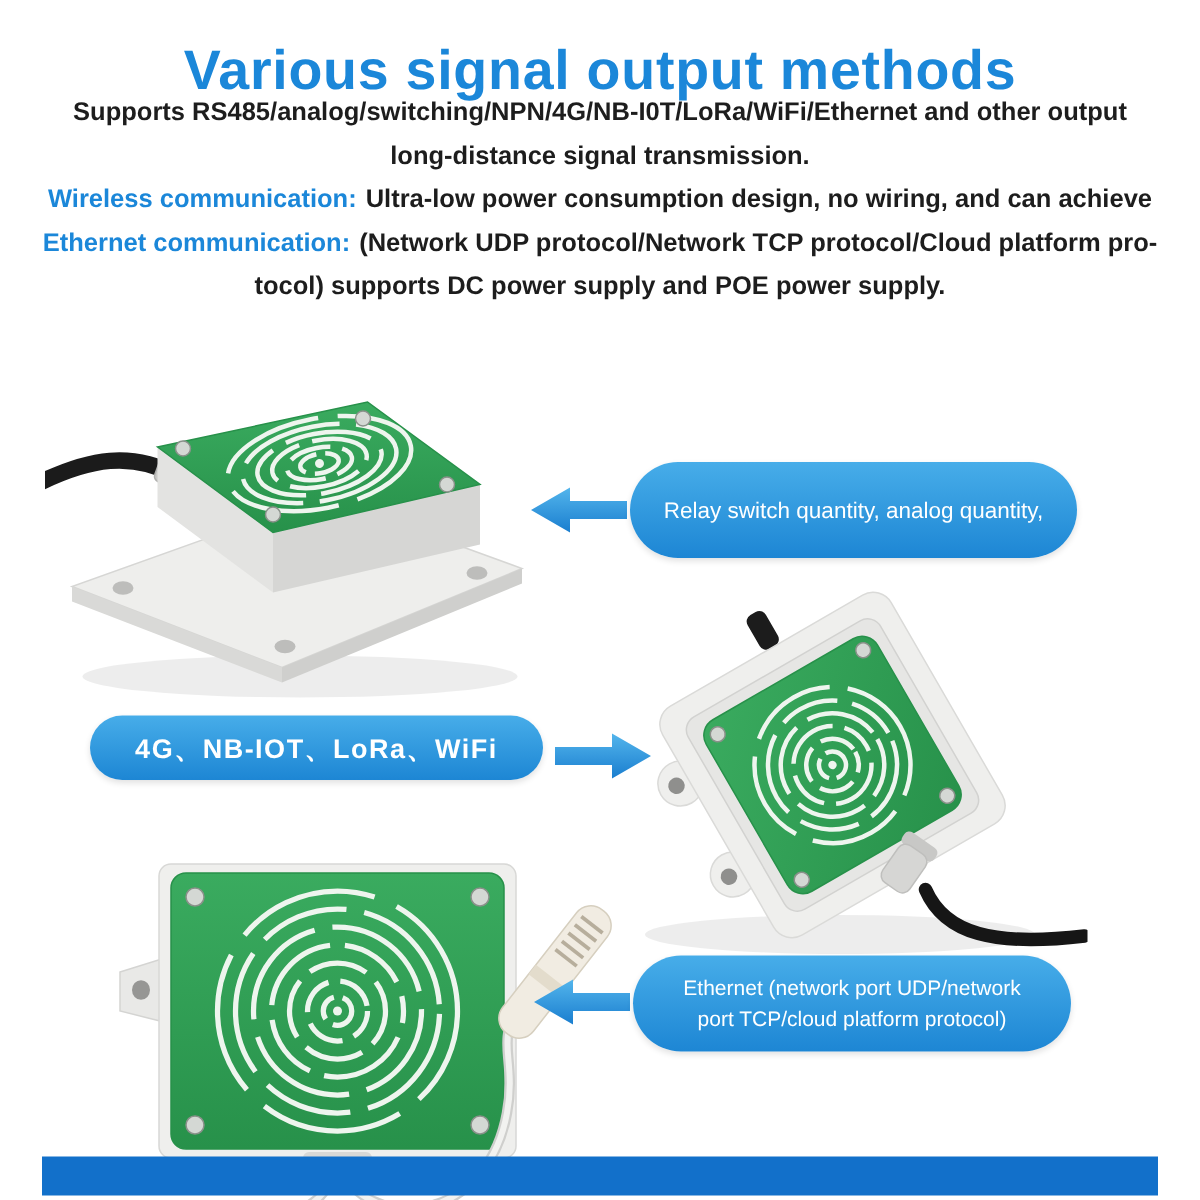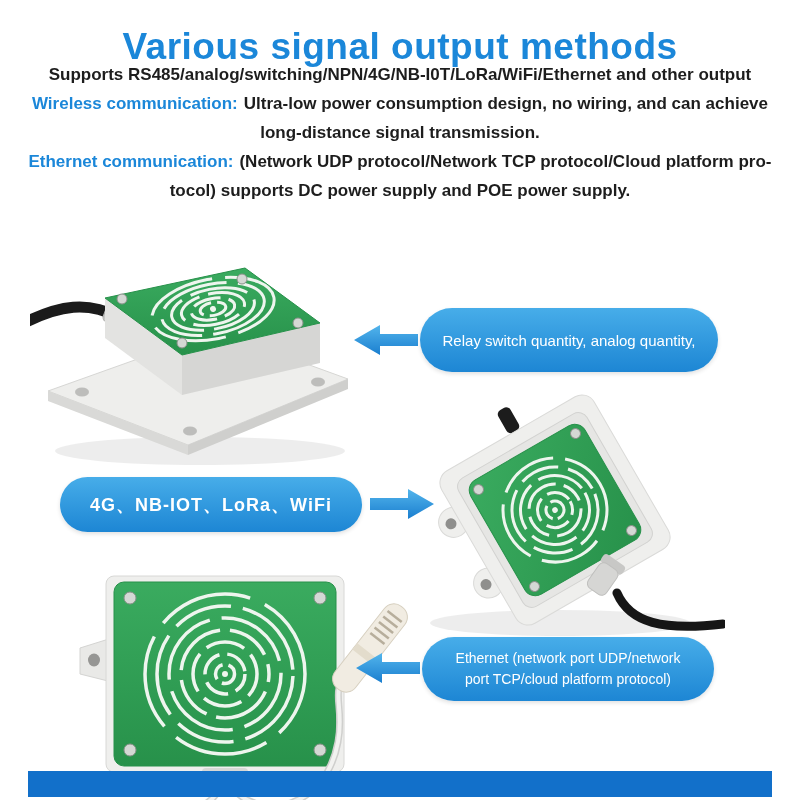--- a/index.html
+++ b/index.html
@@ -18,21 +18,21 @@
   }
   .copy .line { white-space:nowrap; }
   .blue-label { color:var(--accent-blue,#1b87d9); margin-right:6px; }
   .bubble {
     position:absolute; display:flex; flex-direction:column; justify-content:center;
     color:#ffffff; text-align:center; border-radius:40px;
     background:linear-gradient(180deg, var(--bubble-top,#47ade9), var(--bubble-bottom,#1d86d4));
     box-shadow:0 2px 4px rgba(0,0,0,0.12);
   }
   #bubble1 { left:420px; top:308px; width:298px; height:64px; font-size:15px; line-height:21px; }
-  #bubble2 { left:60px; top:477px; width:302px; height:55px; font-size:18px; line-height:24px; font-weight:700; letter-spacing:1px; }
+  #bubble2 { left:60px; top:477px; width:302px; height:43px; font-size:18px; line-height:24px; font-weight:700; letter-spacing:1px; }
   #bubble3 { left:422px; top:637px; width:292px; height:64px; font-size:14px; line-height:21px; }
   .arrow { position:absolute; }
   #arrow1 { left:354px; top:324px; }
   #arrow2 { left:370px; top:488px; }
   #arrow3 { left:356px; top:652px; }
   .sensor { position:absolute; }
   #sensor1 { left:30px;  top:243px; }
   #sensor2 { left:395px; top:388px; }
   #sensor3 { left:70px;  top:570px; }
   .footer-bar {
@@ -42,22 +42,22 @@
 </style>
 </head>
 <body>
 
 <div class="page">
 
   <div class="title">Various signal output methods</div>
 
   <div class="copy">
     <div class="line">Supports RS485/analog/switching/NPN/4G/NB-I0T/LoRa/WiFi/Ethernet and other output</div>
+    <div class="line">long-distance signal transmission.</div>
     <div class="line"><span class="blue-label">Wireless communication:</span><span>Ultra-low power consumption design, no wiring, and can achieve</span></div>
-    <div class="line">long-distance signal transmission.</div>
     <div class="line"><span class="blue-label">Ethernet communication:</span><span>(Network UDP protocol/Network TCP protocol/Cloud platform pro-</span></div>
     <div class="line">tocol) supports DC power supply and POE power supply.</div>
   </div>
 
   <svg id="sensor1" class="sensor" width="330" height="240" viewBox="0 0 330 240">
     <defs>
       <linearGradient id="g1" x1="0" y1="0" x2="0" y2="1">
         <stop offset="0" stop-color="#3aab5f"></stop>
           <stop offset="1" stop-color="#27914a"></stop>
       </linearGradient>

